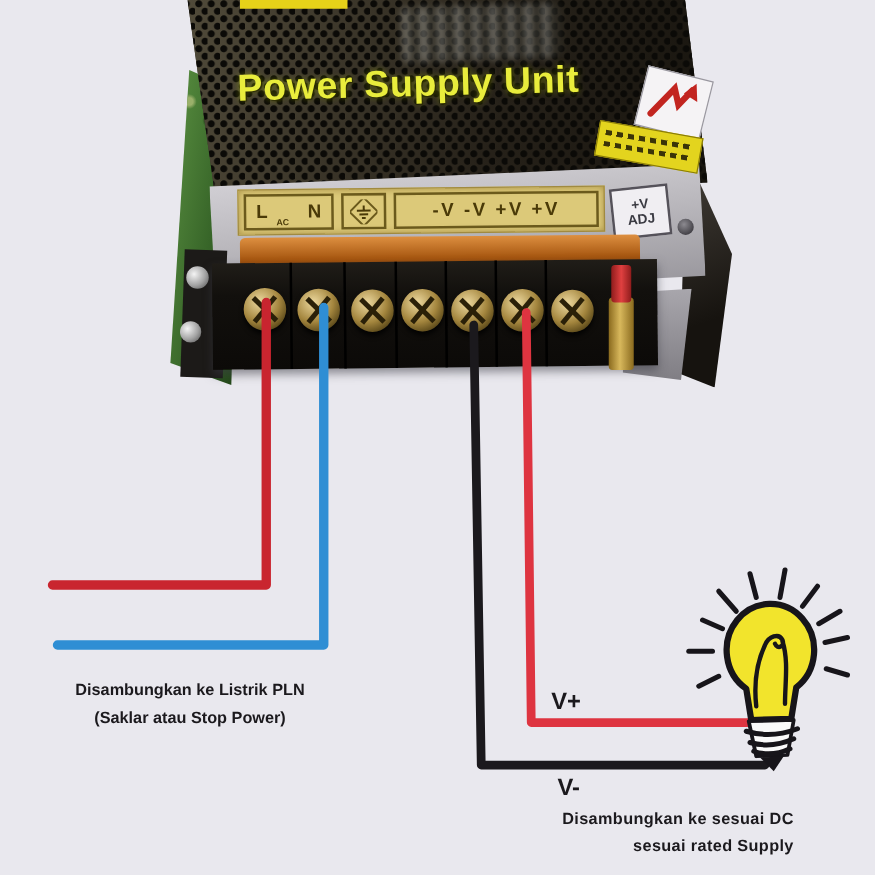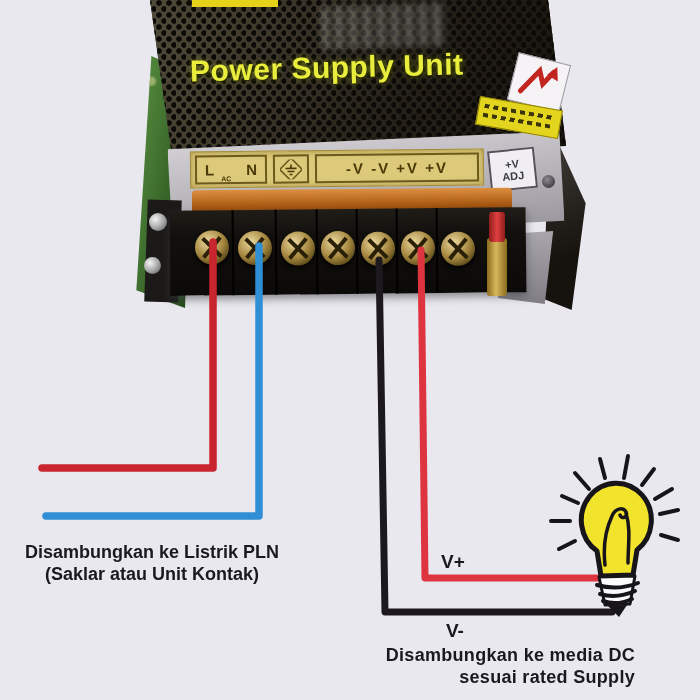--- a/index.html
+++ b/index.html
@@ -80,21 +80,21 @@
     filter:blur(3px);opacity:.75;border-radius:4px;}
   .psu-title{left:190px;top:50px;width:345px;transform:rotate(-1.5deg);
     font-size:30px;font-weight:bold;letter-spacing:.5px;white-space:nowrap;
     text-shadow:1px 1px 1px rgba(40,40,0,.9),0 0 6px rgba(180,200,0,.5);}
 
   
   svg.overlay{position:absolute;left:0;top:0;pointer-events:none;}
   .ink{stroke:#17151a;}
 
   
-  .caption{color:#1b191d;font-weight:bold;font-size:18px;line-height:22px;white-space:nowrap;}
+  .caption{color:#1b191d;font-weight:bold;font-size:13px;line-height:22px;white-space:nowrap;}
   .cap-ac{left:4px;top:541px;width:296px;text-align:center;}
   .cap-dc{left:360px;top:644px;width:275px;text-align:right;letter-spacing:.3px;}
   .v-label{font-size:19px;}
   .v-plus{left:441px;top:551px;}
   .v-minus{left:446px;top:620px;}
 </style>
 </head>
 <body>
 
 <div id="canvas" style="background: rgb(233, 232, 238);">
@@ -196,24 +196,24 @@
         <path d="M597 585 Q617 591 638 583"></path>
         <path d="M600 594 Q617 599 635 591"></path>
         <path d="M603 601 Q617 606 632 599"></path>
       </g>
       <path d="M608 606 L627 605 L619 617 Z" fill="#17151a"></path>
     </g>
   </svg>
 
   <div class="abs caption cap-ac">
     <div>Disambungkan ke Listrik PLN</div>
-    <div>(Saklar atau Unit Kontak)</div>
+    <div>(Saklar atau Stop Power)</div>
   </div>
 
   <div class="abs caption v-label v-plus">V+</div>
   <div class="abs caption v-label v-minus">V-</div>
 
   <div class="abs caption cap-dc">
-    <div>Disambungkan ke media DC</div>
+    <div>Disambungkan ke sesuai DC</div>
     <div>sesuai rated Supply</div>
   </div>
 
 </div>
 
 </body></html>

